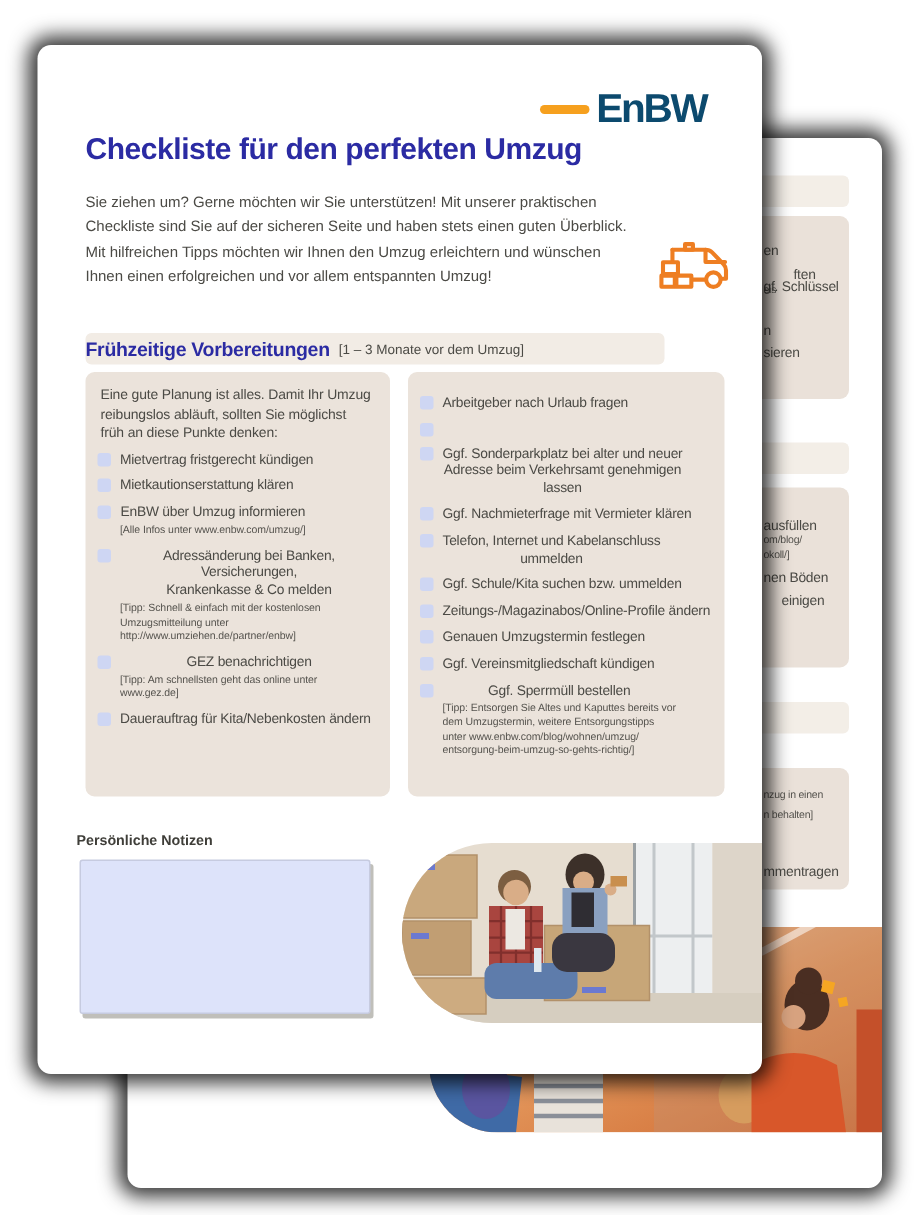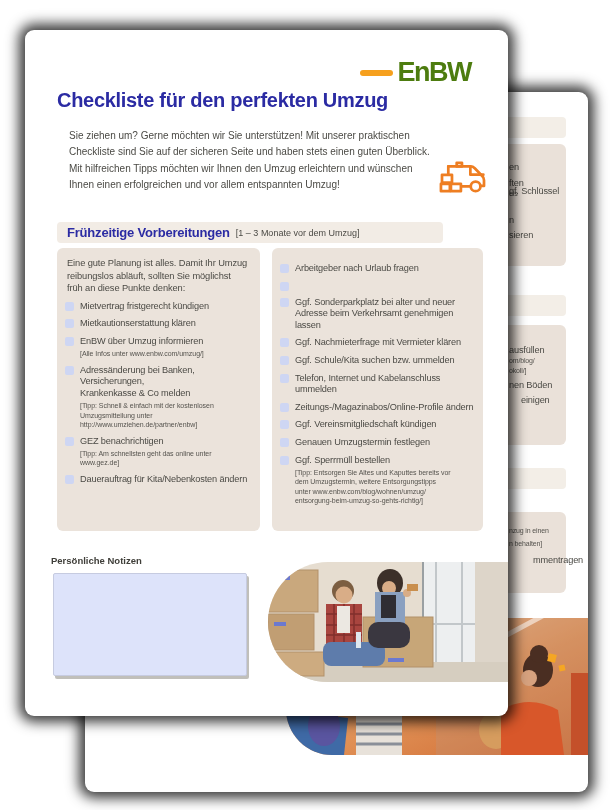--- a/index.html
+++ b/index.html
@@ -7,41 +7,41 @@
   .canvas{position:relative;width:616px;height:810px;background:#fff;}
 
   .page{position:absolute;background:#fff;border-radius:9px;
         box-shadow:0 0 13px 6px rgba(0,0,0,0.78);}
   #page2{left:85px;top:92px;width:503px;height:700px;z-index:1;overflow:hidden;}
   #page1{left:25px;top:30px;width:483px;height:686px;z-index:2;overflow:hidden;}
 
   
   .logo{position:absolute;top:29px;right:37px;display:flex;align-items:center;}
   .logo-dash{width:33px;height:6px;background:#F6A01E;border-radius:3px;margin-right:5px;}
-  .logo-text{font-size:27px;font-weight:bold;color:#4d7c0f;letter-spacing:-1.5px;line-height:1;}
+  .logo-text{font-size:27px;font-weight:bold;color:#0c4a6e;letter-spacing:-1.5px;line-height:1;}
 
   .title{position:absolute;left:32px;top:59px;font-size:20px;font-weight:bold;
          color:#2B2BA3;letter-spacing:-0.3px;text-align:center;}
   .intro{position:absolute;left:32px;top:98px;width:378px;font-size:10px;line-height:16.3px;
-         color:#4B4A45;white-space:pre-line;margin-left:12px;}
+         color:#4B4A45;white-space:pre-line;}
   .van{position:absolute;left:410px;top:127px;}
 
   .section-bar{position:absolute;left:32px;top:192px;width:386px;height:21px;background:#F2ECE5;
-               border-radius:4px;display:flex;align-items:center;padding-left:10px;box-sizing:border-box;}
+               border-radius:4px;display:flex;align-items:center;box-sizing:border-box;}
   .section-title{font-size:13px;font-weight:bold;color:#2B2BA3;letter-spacing:-0.2px;margin-right:6px;}
   .section-sub{font-size:9px;color:#4B4A45;}
 
   .col-box{position:absolute;top:218px;height:283px;background:#EBE3DB;border-radius:6px;
            box-sizing:border-box;padding:9px 8px 0 8px;overflow:hidden;}
   #left-box{left:32px;width:203px;}
   #right-box{left:247px;width:211px;}
   .col-intro{font-size:9.3px;line-height:12.6px;color:#4B4A45;white-space:pre-line;margin:0 0 1px 2px;letter-spacing:-0.1px;}
   .item{display:flex;gap:6px;margin-top:6px;}
   .checkbox{flex:0 0 auto;width:9px;height:9px;background:#CED6F3;border-radius:2px;margin-top:1px;}
-  .item-label{font-size:9.2px;line-height:11.6px;font-weight:400;color:#4B4A45;white-space:pre-line;letter-spacing:-0.15px;}
+  .item-label{font-size:9.2px;line-height:11.6px;font-weight:400;color:#4B4A45;white-space:pre-line;letter-spacing:-0.15px;text-align:center;}
   .item-tip{font-size:7px;line-height:9.6px;color:#55534E;white-space:pre-line;margin-top:1.5px;letter-spacing:-0.05px;}
 
   .notes-label{position:absolute;left:26px;top:525px;font-size:9.5px;font-weight:bold;color:#3F3E39;}
   .notes-box{position:absolute;left:28px;top:543px;width:192px;height:101px;background:#DDE3FA;
              border:1px solid #C6CBE0;border-radius:2px;box-shadow:2px 3px 0 rgba(140,138,130,0.55);}
 
   .photo1{position:absolute;left:243px;top:532px;width:240px;height:120px;
           border-radius:60px 0 0 60px;overflow:hidden;}
 
   
@@ -63,32 +63,32 @@
   <div class="page" id="page2">
     <div class="p2-bar" id="p2-bar1"></div>
     <div class="p2-box" id="p2-box1"></div>
     <div class="p2-bar" id="p2-bar2"></div>
     <div class="p2-box" id="p2-box2"></div>
     <div class="p2-bar" id="p2-bar3"></div>
     <div class="p2-box" id="p2-box3"></div>
     <div id="frag-container">
         <div class="frag" style="top: 59px; margin-top: 35px;">gf. Schlüssel</div>
         <div class="frag" style="top: 70px;">en</div>
-        <div class="frag" style="top: 86px;">ften</div>
+        <div class="frag" style="top: 86px; padding-left: 20px;">ften</div>
         <div class="frag small" style="top: 97px;">eis</div>
         <div class="frag" style="top: 123px;">n</div>
         <div class="frag" style="top: 138px;">sieren</div>
         <div class="frag" style="top: 253px;">ausfüllen</div>
         <div class="frag small" style="top: 264px;">om/blog/</div>
         <div class="frag small" style="top: 274px;">okoll/]</div>
         <div class="frag" style="top: 288px;">nen Böden</div>
         <div class="frag" style="top: 303px; padding-left: 12px;">einigen</div>
         <div class="frag small" style="top: 434px;">nzug in einen</div>
         <div class="frag small" style="top: 447px;">n behalten]</div>
-        <div class="frag" style="top: 463px; padding-left: 24px;">mmentragen</div>
+        <div class="frag" style="top: 484px;">mmentragen</div>
       </div>
 
     <div class="photo2">
       <svg width="302" height="137" viewBox="0 0 302 137" xmlns="http://www.w3.org/2000/svg">
         <defs>
           <linearGradient id="g2" x1="0" y1="0" x2="1" y2="1">
             <stop offset="0" stop-color="#F3CDA9"></stop>
               <stop offset="0.55" stop-color="#E09055"></stop>
             <stop offset="1" stop-color="#CF6830"></stop>
           </linearGradient>
@@ -223,46 +223,46 @@
           </div>
           <div class="item">
             <span class="checkbox"></span>
             <div>
               <div class="item-label">Ggf. Nachmieterfrage mit Vermieter klären</div>
             </div>
           </div>
           <div class="item">
             <span class="checkbox"></span>
             <div>
-              <div class="item-label">Ggf. Schule/Kita suchen bzw. ummelden</div>
-            </div>
-          </div>
-          <div class="item">
-            <span class="checkbox"></span>
-            <div>
               <div class="item-label">Telefon, Internet und Kabelanschluss
 ummelden</div>
             </div>
           </div>
           <div class="item">
             <span class="checkbox"></span>
             <div>
+              <div class="item-label">Ggf. Schule/Kita suchen bzw. ummelden</div>
+            </div>
+          </div>
+          <div class="item">
+            <span class="checkbox"></span>
+            <div>
               <div class="item-label">Zeitungs-/Magazinabos/Online-Profile ändern</div>
             </div>
           </div>
           <div class="item">
             <span class="checkbox"></span>
             <div>
+              <div class="item-label">Genauen Umzugstermin festlegen</div>
+            </div>
+          </div>
+          <div class="item">
+            <span class="checkbox"></span>
+            <div>
               <div class="item-label">Ggf. Vereinsmitgliedschaft kündigen</div>
-            </div>
-          </div>
-          <div class="item">
-            <span class="checkbox"></span>
-            <div>
-              <div class="item-label">Genauen Umzugstermin festlegen</div>
             </div>
           </div>
           <div class="item">
             <span class="checkbox"></span>
             <div>
               <div class="item-label">Ggf. Sperrmüll bestellen</div>
               <div class="item-tip">[Tipp: Entsorgen Sie Altes und Kaputtes bereits vor
 dem Umzugstermin, weitere Entsorgungstipps
 unter www.enbw.com/blog/wohnen/umzug/
 entsorgung-beim-umzug-so-gehts-richtig/]</div>

